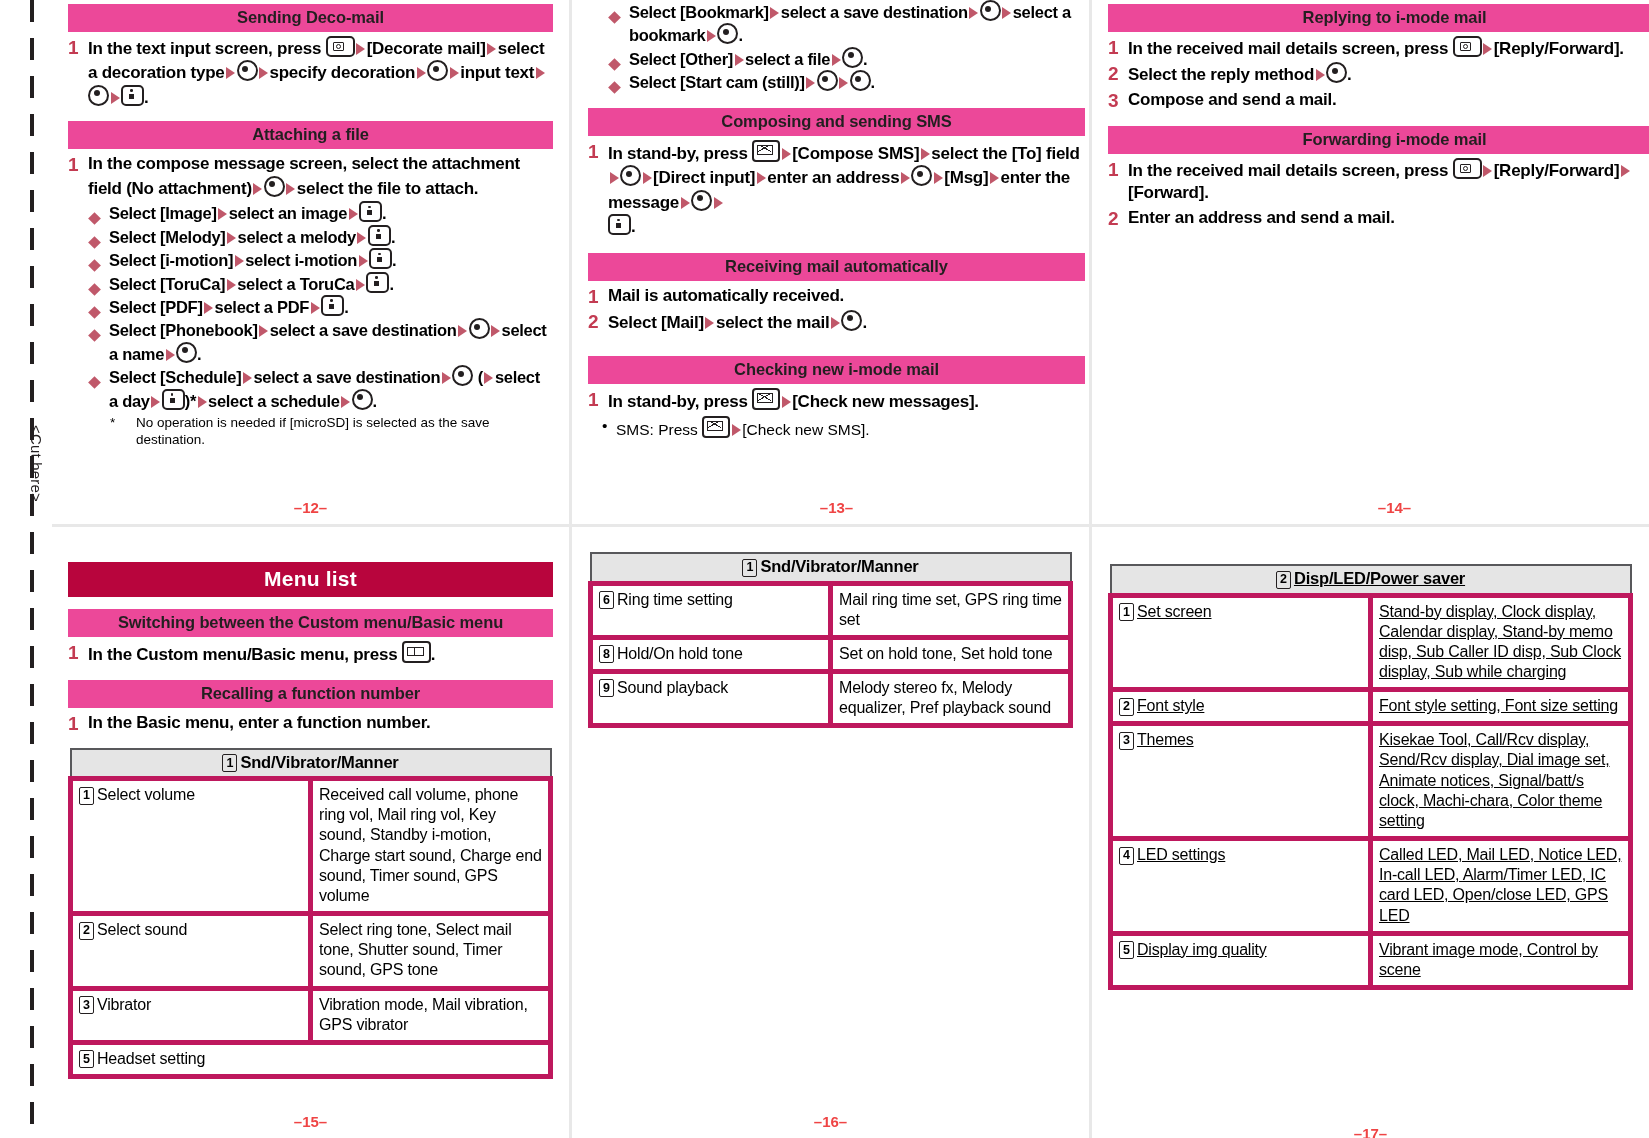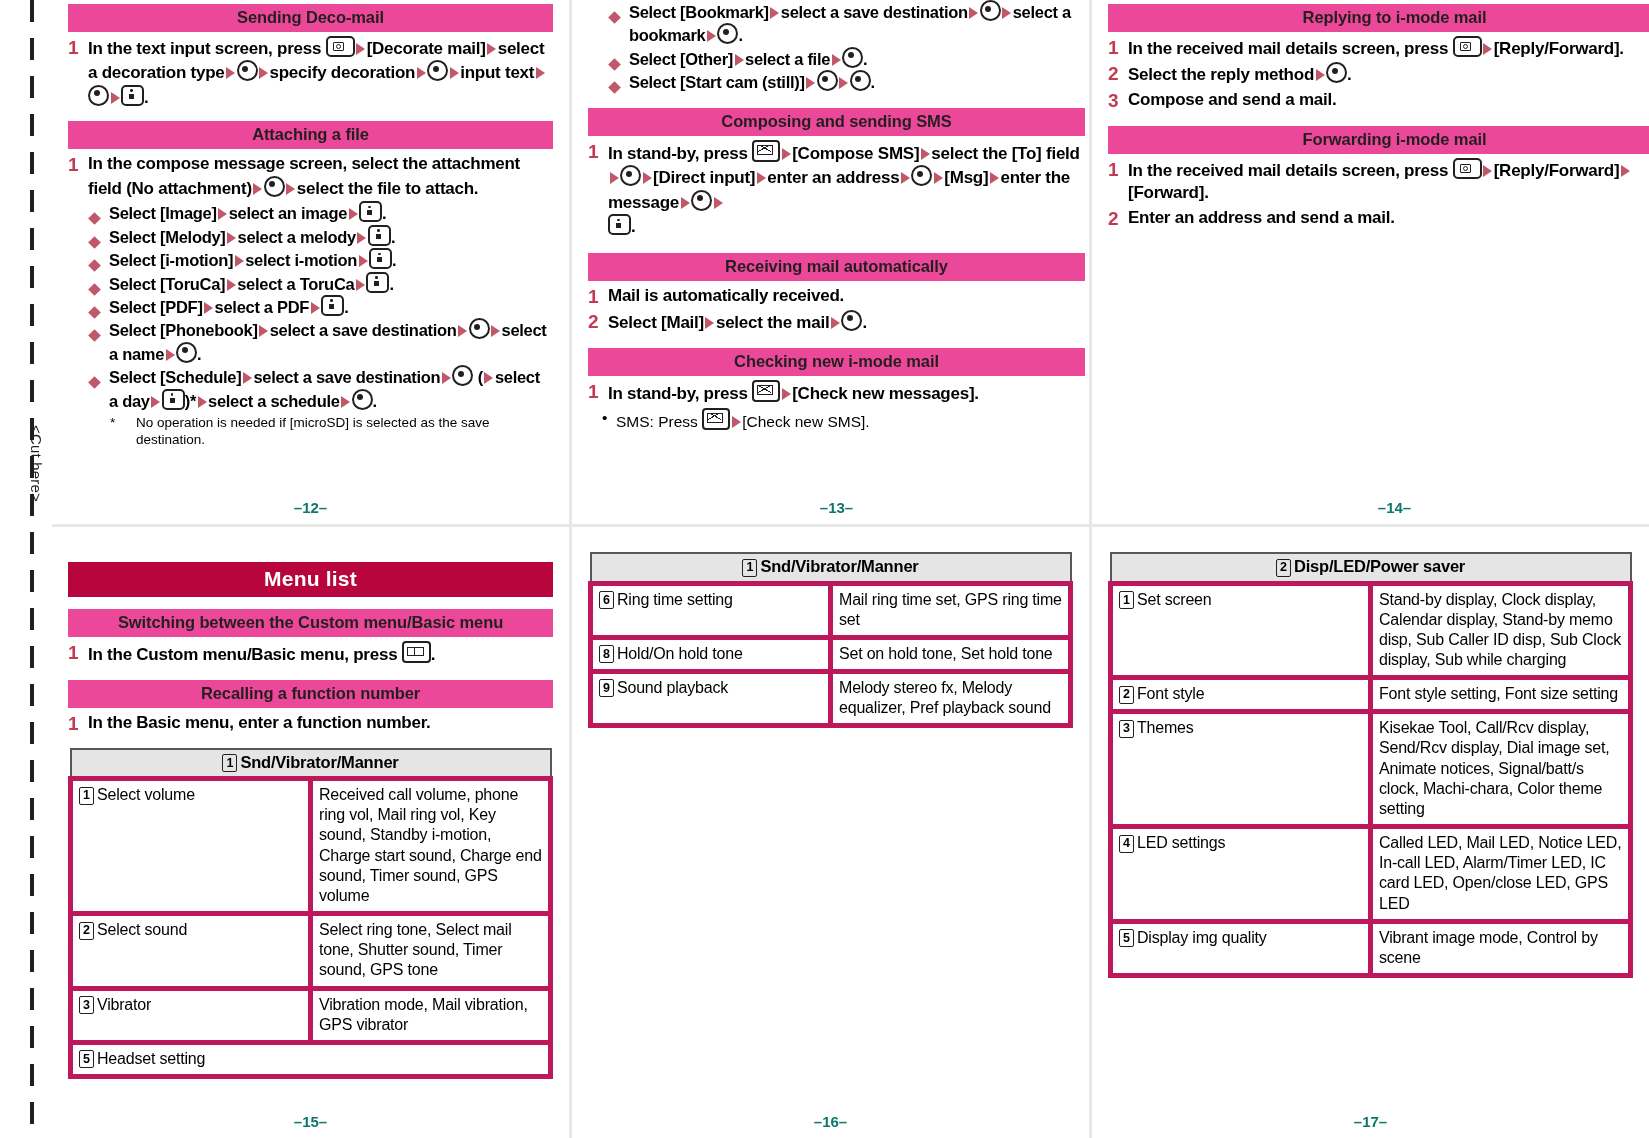--- a/index.html
+++ b/index.html
@@ -68,21 +68,21 @@
   }
   .page-inner { position: relative; height: 100%; }
 
   .folio {
     position: absolute;
     bottom: 8px;
     left: 0; right: 0;
     text-align: center;
     font-size: 15px;
     font-weight: bold;
-    color: #0f766e;
+    color: #ef4444;
   }
 
   
   .chapter-head {
     background: #b8053d;
     color: #fff;
     font-size: 21px;
     font-weight: bold;
     text-align: center;
     padding: 5px 0 6px;
@@ -430,21 +430,21 @@
 
       <div class="step">
         <span class="num">1</span>
         <span class="body"><span>Mail is automatically received.</span></span>
       </div>
       <div class="step">
         <span class="num">2</span>
         <span class="body"><span>Select [Mail]</span><span class="arr"></span><span>select the mail</span><span class="arr"></span><span class="center-key"></span><span>.</span></span>
       </div>
 
-      <div class="band" style="margin-top:14px;">Checking new i-mode mail</div>
+      <div class="band" style="margin-top:22px;">Checking new i-mode mail</div>
 
       <div class="step">
         <span class="num">1</span>
         <span class="body"><span>In stand-by, press </span><span class="key key-mail"></span><span class="arr"></span><span>[Check new messages].</span></span>
       </div>
 
       <ul class="sublist">
         <li>
             <span class="dot">•</span>
             <span class="txt"><span>SMS: Press </span><span class="key key-mail"></span><span class="arr"></span><span>[Check new SMS].</span></span>
@@ -557,21 +557,21 @@
           </tr>
         </tbody>
       </table>
 
       <div class="folio">–16–</div>
     </div>
   </div>
 
   <div class="page" style="left:1040px;top:524px;width:557px;height:614px;padding:28px 16px 0 16px;">
     <div class="page-inner">
-      <table class="mtable" style="margin-top:0;">
+      <table class="mtable" style="margin-top:12px;text-decoration:underline;">
         <thead>
           <tr>
             <th colspan="2"><span class="bnum">2</span><span>Disp/LED/Power saver</span></th>
           </tr>
         </thead>
         <tbody>
           <tr>
             <td class="k-right"><span class="bnum">1</span><span>Set screen</span></td>
             <td>Stand-by display, Clock display, Calendar display, Stand-by memo disp, Sub Caller ID disp, Sub Clock display, Sub while charging</td>
           </tr>

